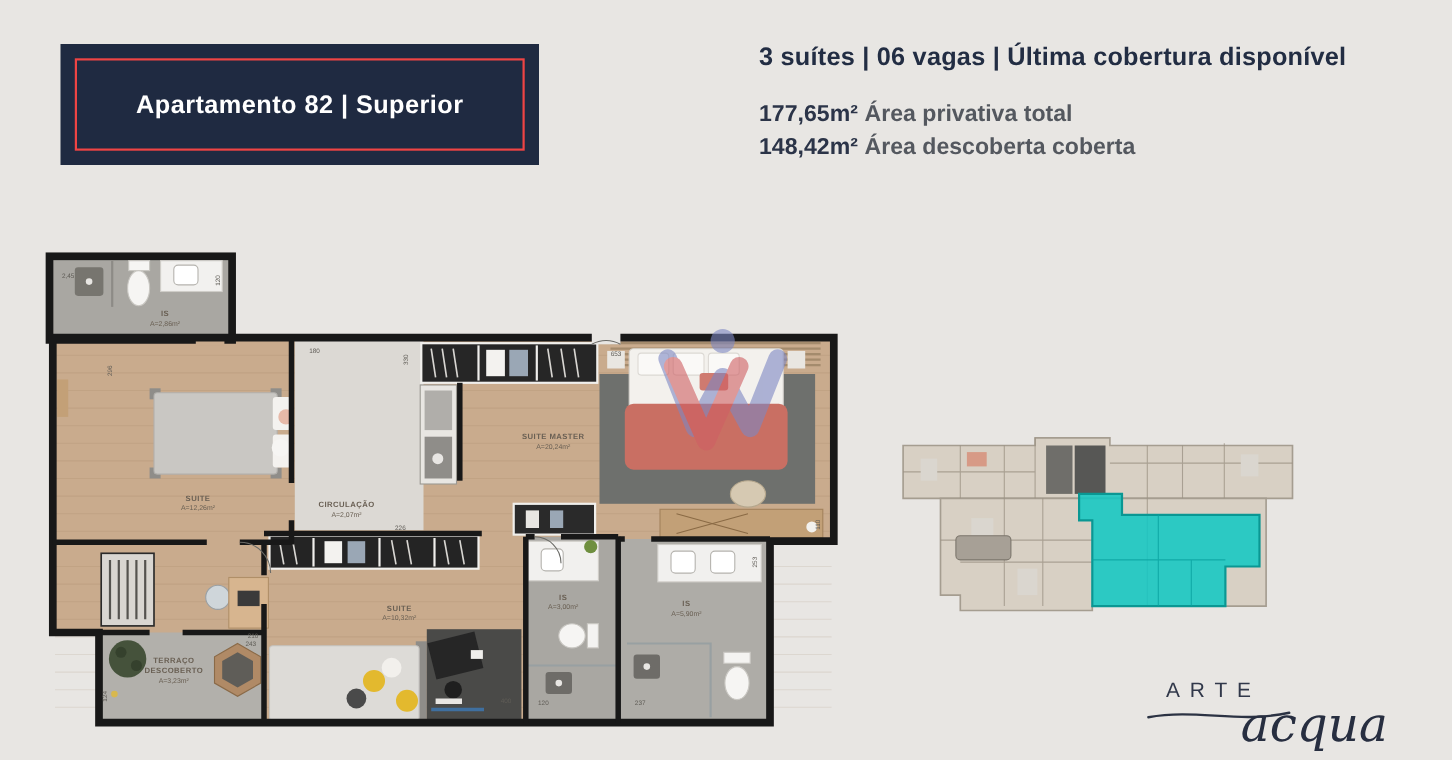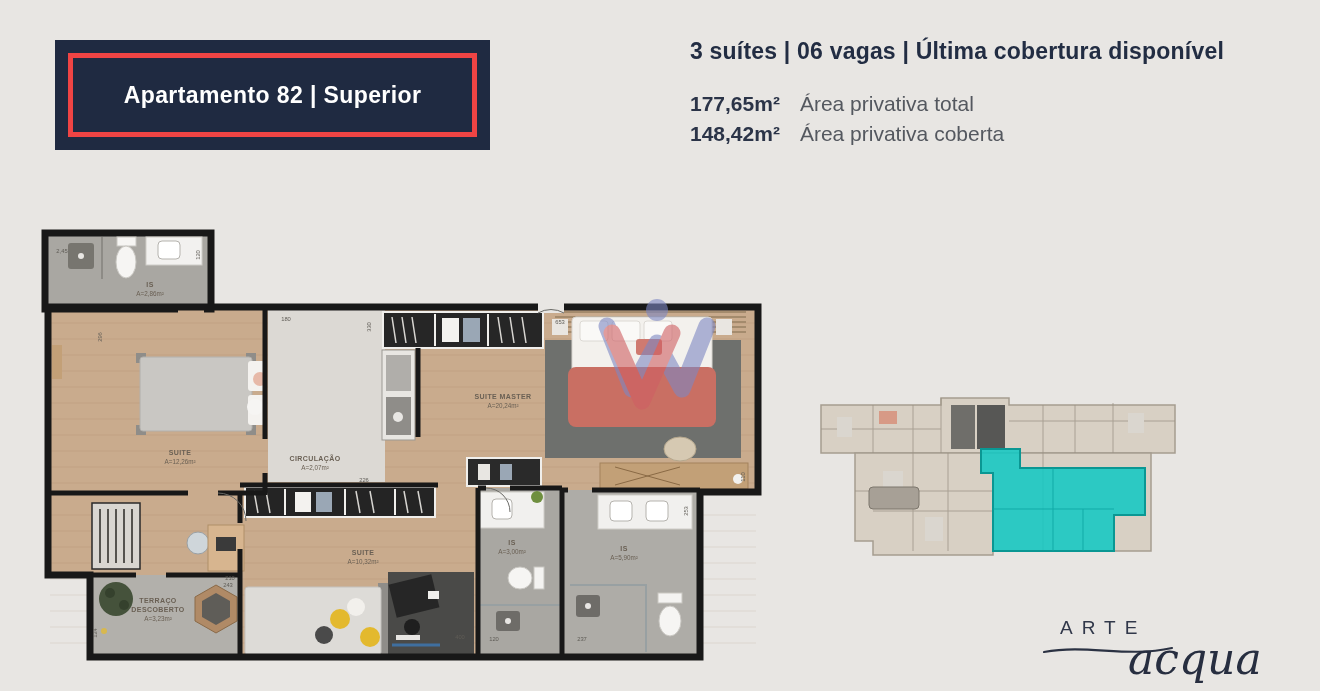--- a/index.html
+++ b/index.html
@@ -1,30 +1,30 @@
 <!DOCTYPE html>
 <html><head>
 <meta charset="utf-8">
 <style>
   html,body{margin:0;padding:0;}
   .page{position:relative;width:1320px;height:691px;background:#e8e6e3;overflow:hidden;
         font-family:"Liberation Sans",sans-serif;}
   
   .title-box{position:absolute;left:55px;top:40px;width:435px;height:110px;background:#1f2a41;
              display:flex;align-items:center;justify-content:center;}
-  .title-inner{position:absolute;inset:13px;border:5px solid #ef4444;display:flex;
+  .title-inner{position:absolute;inset:13px;border:2px solid #ef4444;display:flex;
                align-items:center;justify-content:center;color:#ffffff;font-size:23px;
                font-weight:700;letter-spacing:.4px;}
   
   .summary{position:absolute;left:690px;top:38px;width:610px;}
   .headline{font-size:23px;font-weight:800;color:#222d43;letter-spacing:.2px;}
   .areas{margin-top:24px;}
   .area-line{font-size:21px;line-height:30px;}
-  .area-value{font-weight:700;color:#2b3448;margin-right:20px;}
-  .area-label{font-weight:400;color:#54585f;}
+  .area-value{font-weight:700;color:#2b3448;margin-right:6px;}
+  .area-label{font-weight:700;color:#54585f;}
   
   .plan{position:absolute;left:40px;top:227px;}
   .keyplan{position:absolute;left:813px;top:391px;}
   .logo{position:absolute;left:1038px;top:596px;}
   
   text{font-family:"Liberation Sans",sans-serif;}
   .rl{font-size:7px;font-weight:700;fill:#6a6054;letter-spacing:.4px;text-anchor:middle;}
   .ra{font-size:6.3px;font-weight:400;fill:#6a6054;text-anchor:middle;}
   .dim{font-size:5.8px;font-weight:400;fill:#5f5c56;text-anchor:middle;}
   .grain{stroke:#8a6747;stroke-opacity:.12;stroke-width:1;}
@@ -42,21 +42,21 @@
     <div class="title-inner">Apartamento 82 | Superior</div>
   </div>
 
   <div class="summary">
     <div class="headline">3 suítes | 06 vagas | Última cobertura disponível</div>
     <div class="areas">
       <div class="area-line">
         <span class="area-value">177,65m²</span><span class="area-label">Área privativa total</span>
       </div>
       <div class="area-line">
-        <span class="area-value">148,42m²</span><span class="area-label">Área privativa coberta</span>
+        <span class="area-value">148,42m²</span><span class="area-label">Área descoberta coberta</span>
       </div>
     </div>
   </div>
 
   <svg class="plan" width="722" height="436" viewBox="0 0 722 436">
 
     <path d="M8,80 H718 V265 H660 V430 H50 V348 H8 Z" fill="#c9ab8d"></path>
     <g>
       <path class="grain" d="M10,96 H716 M10,112 H716 M10,128 H716 M10,144 H716 M10,160 H716 M10,176 H716 M10,192 H716 M10,208 H716 M10,224 H716 M10,240 H716 M10,256 H716 M10,288 H716 M10,304 H716 M10,320 H716 M10,336 H716 M10,352 H716 M10,368 H716 M10,384 H716 M10,400 H716 M10,416 H716" fill="none"></path>
     </g>

